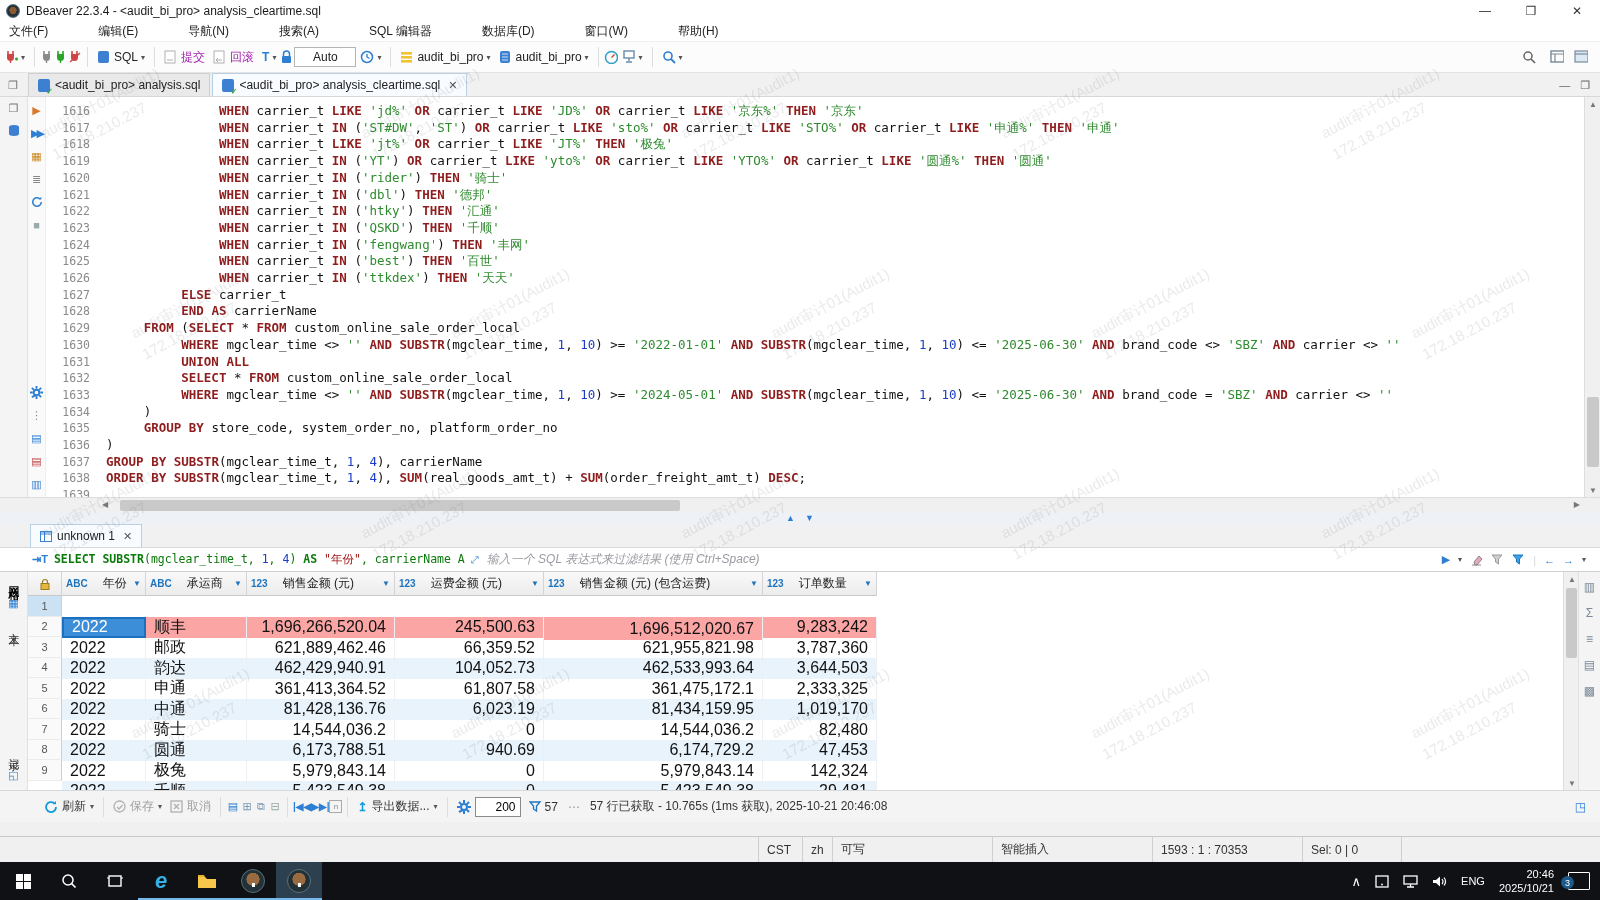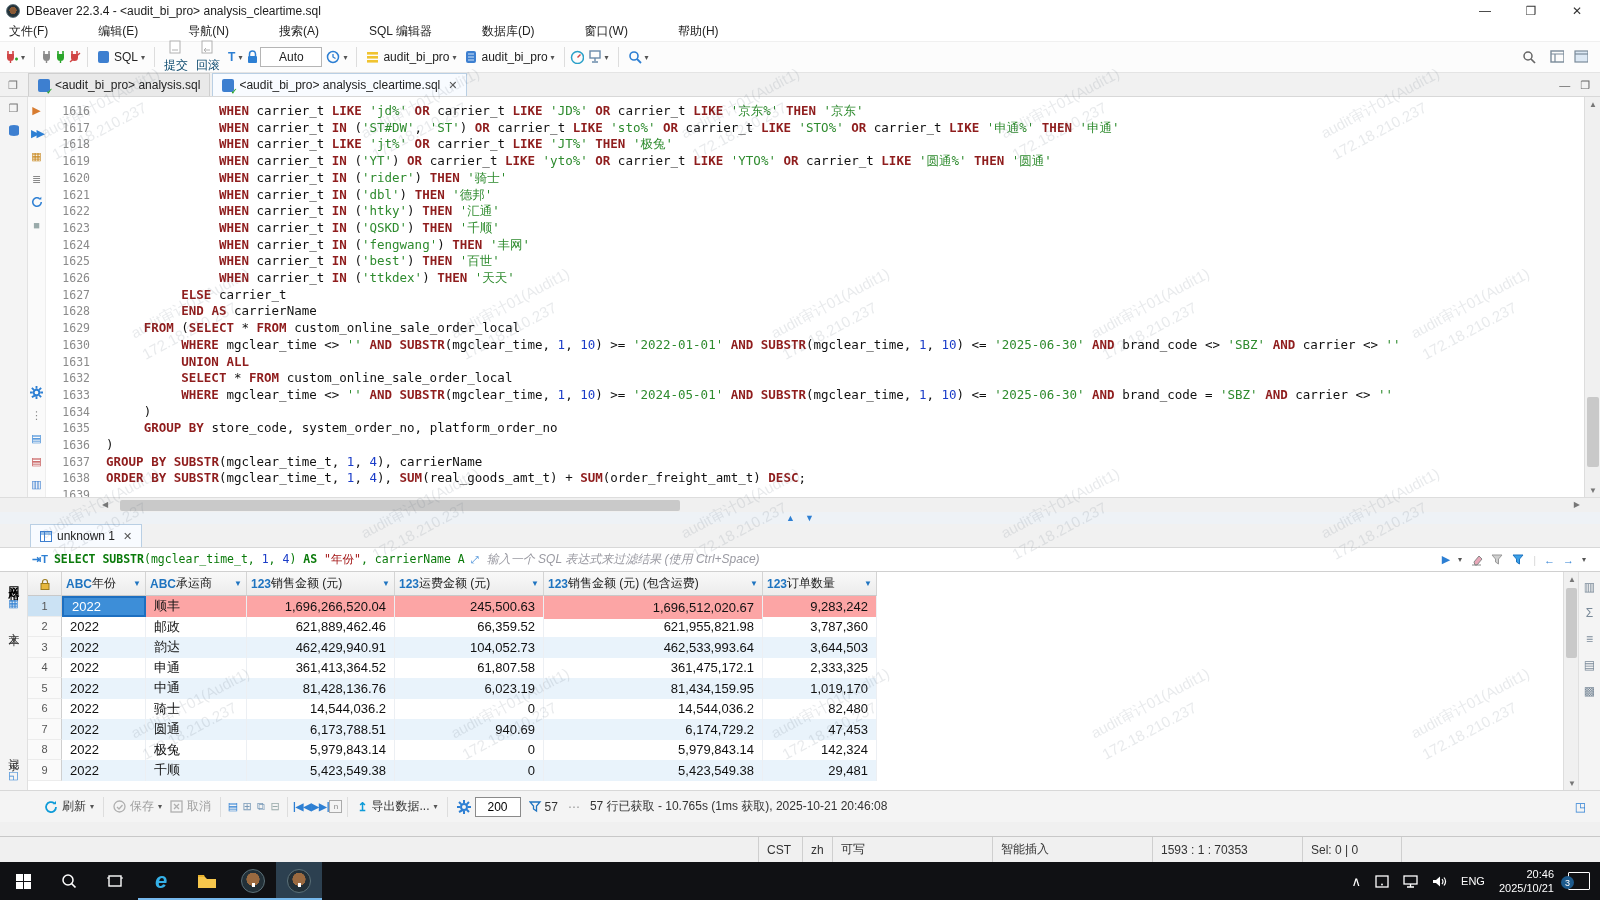--- a/index.html
+++ b/index.html
@@ -10,21 +10,21 @@
   
   #titlebar { left:0; top:0; width:1600px; height:22px; background:#ffffff; display:flex; align-items:center; font-size:12px; color:#1a1a1a; }
   .app-logo { width:14px; height:14px; border-radius:50%; background:radial-gradient(circle at 50% 45%, #8a5a35 0 40%, #243238 41% 100%); border:1px solid #5b707a; margin:0 6px 0 6px; }
   .win-controls { margin-left:auto; display:flex; }
   .win-btn { width:46px; height:22px; display:flex; align-items:center; justify-content:center; font-size:12px; color:#333; }
   #menubar { left:0; top:22px; width:1600px; height:20px; background:#ffffff; display:flex; align-items:center; font-size:12px; color:#222; border-bottom:1px solid #f0f0f0;gap:32px; }
   .menu-item { padding:2px 9px; }
   #toolbar { left:0; top:42px; width:1600px; height:31px; background:#fcfcfc; border-bottom:1px solid #e4e4e4; display:flex; align-items:center; font-size:12px; color:#222; }
   .tsep { width:1px; height:20px; background:#ddd; margin:0 5px; }
   .tbtn { display:flex; align-items:center; gap:3px; padding:3px 4px; border-radius:2px; }
-  .tbtn.gray { color:#0c4a6e;flex-direction:column; }
+  .tbtn.gray { color:#a21caf; }
   .dd { font-size:8px; color:#555; }
   .auto-box { width:62px; height:20px; border:1px solid #b5b5b5; background:#fff; display:flex; align-items:center; justify-content:center; font-size:12px; }
   .tspacer { flex:1; }
 
   
   #edit-tabbar { left:0; top:73px; width:1600px; height:24px; background:#f1f1f1; border-bottom:1px solid #d8d8d8; display:flex; align-items:flex-end; }
   .etab { display:flex; align-items:center; gap:5px; height:23px; padding:0 9px; font-size:12px; color:#222; background:#e9e9e9; border:1px solid #cfcfcf; border-bottom:none; margin-left:2px; }
   .etab.active { background:#f8fbff; border-color:#b9cfe4; }
   .file-ico { width:12px; height:13px; background:#3d7fd0; border-radius:2px; position:relative; }
   .file-ico::after { content:"✓"; position:absolute; right:-3px; bottom:-4px; font-size:8px; color:#2aa52a; font-weight:bold; }
@@ -61,36 +61,36 @@
   .filter-query .kw { color:#0a7a0a; }
   .filter-ph { color:#9a9aa2; font-style:italic; margin-left:8px; }
   .fb-icons { margin-left:auto; display:flex; align-items:center; gap:8px; padding-right:14px; color:#2d7fd3; font-size:11px; }
 
   #gridwrap { left:0; top:572px; width:1600px; height:218px; background:#fff; display:flex; }
   #res-strip { width:28px; background:#f4f4f4; border-right:1px solid #e0e0e0; display:flex; flex-direction:column; align-items:center; padding-top:6px; gap:14px; }
   .vtab { writing-mode:vertical-rl; text-orientation:upright; font-size:11px; color:#333; letter-spacing:2px; }
   .vtab.active { color:#000; font-weight:bold; }
   #grid { position:relative; flex:1; overflow:hidden; }
   .g-hdr { position:absolute; top:0; height:24px; background:linear-gradient(#f9f9f9,#ececec); border-right:1px solid #d4d4d4; border-bottom:1px solid #c9c9c9; display:flex; align-items:center; padding:0 4px; font-size:12px; color:#222; }
-  .g-type { font-size:12px; font-weight:bold; color:#1f74c0; margin-right:0; }
+  .g-type { font-size:10px; font-weight:bold; color:#1f74c0; margin-right:15px; }
   .g-sort { margin-left:auto; font-size:8px; color:#1f74c0; }
   .g-rowhdr { position:absolute; left:0; width:34px; background:#fafafa; border-right:1px solid #cfcfcf; border-bottom:1px solid #ececec; font-size:11px; color:#555; display:flex; align-items:center; justify-content:center; }
-  .g-cell { position:absolute; font-size:13px; color:#111; display:flex; align-items:center; padding:0 8px; border-right:1px solid #eceff3; white-space:nowrap; overflow:hidden; }
+  .g-cell { position:absolute; font-size:16px; color:#111; display:flex; align-items:center; padding:0 8px; border-right:1px solid #eceff3; white-space:nowrap; overflow:hidden;margin-top:21px; }
   .g-cell.num { justify-content:flex-end; }
   .g-cell.alt { background:#e9f3fb; }
   .g-cell.selrow { background:#fca5a5; }
   .g-cell.selyear { background:#3d8ed8; color:#fff; border:2px solid #1d6fc0; }
   #grid-vscroll { width:15px; background:#f0f0f0; border-left:1px solid #ddd; position:relative; }
   #res-right { width:22px; background:#f4f4f4; border-left:1px solid #e0e0e0; display:flex; flex-direction:column; align-items:center; padding-top:8px; gap:12px; color:#7a8a99; font-size:12px; }
 
   #res-toolbar { left:0; top:790px; width:1600px; height:32px; background:#f4f4f4; border-top:1px solid #d8d8d8; display:flex; align-items:center; font-size:12px; color:#333; padding-left:40px; }
   .rt-btn { display:flex; align-items:center; gap:4px; padding:2px 4px; }
   .rt-btn.gray { color:#a0a0a0; }
   .nav-glyph { color:#2d7fd3; font-weight:bold; font-size:10px; }
-  .fetch-input { width:46px; height:20px; border:1px solid #8a8a8a; background:#fff; font-size:12px; text-align:center; padding:0 4px; }
+  .fetch-input { width:46px; height:20px; border:1px solid #8a8a8a; background:#fff; font-size:12px; text-align:right; padding:0 4px; }
   #filler { left:0; top:822px; width:1600px; height:14px; background:#f0f0f0; }
 
   
   #statusbar { left:0; top:836px; width:1600px; height:26px; background:#f0f0f0; border-top:1px solid #c8c8c8; display:flex; align-items:center; font-size:12px; color:#333; }
   .sb-group { margin-left:758px; display:flex; height:100%; align-items:center; }
   .sb-seg { height:100%; display:flex; align-items:center; padding:0 8px; border-left:1px solid #cfcfcf; }
   .sb-seg:last-child { border-right:1px solid #cfcfcf; }
 
   
   #taskbar { left:0; top:862px; width:1600px; height:38px; background:#101114; display:flex; align-items:stretch; color:#fff; }

